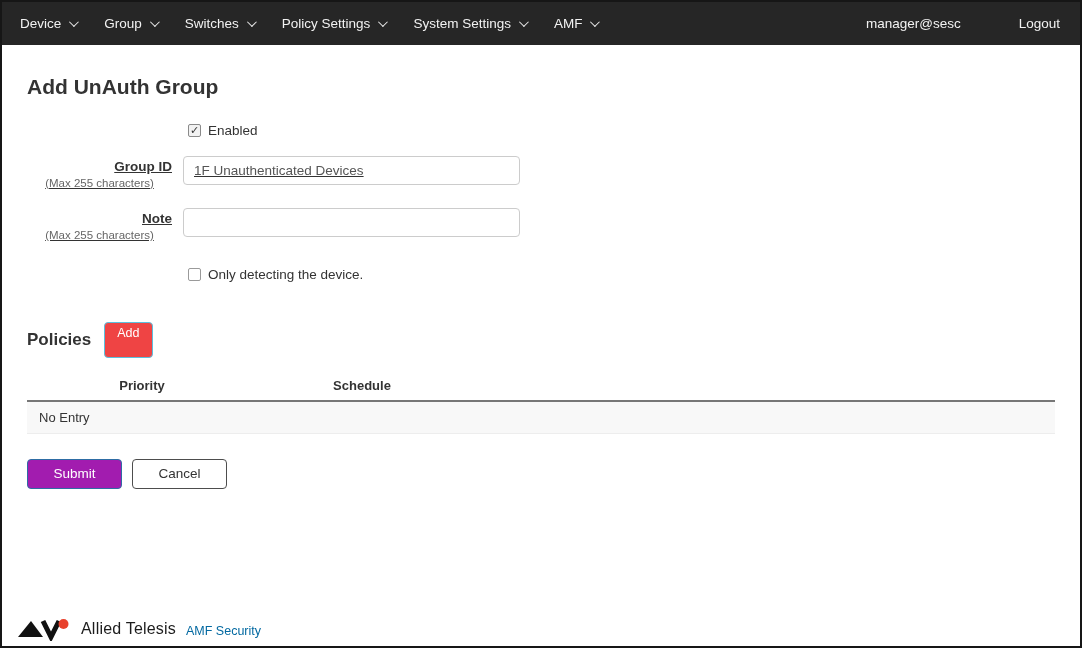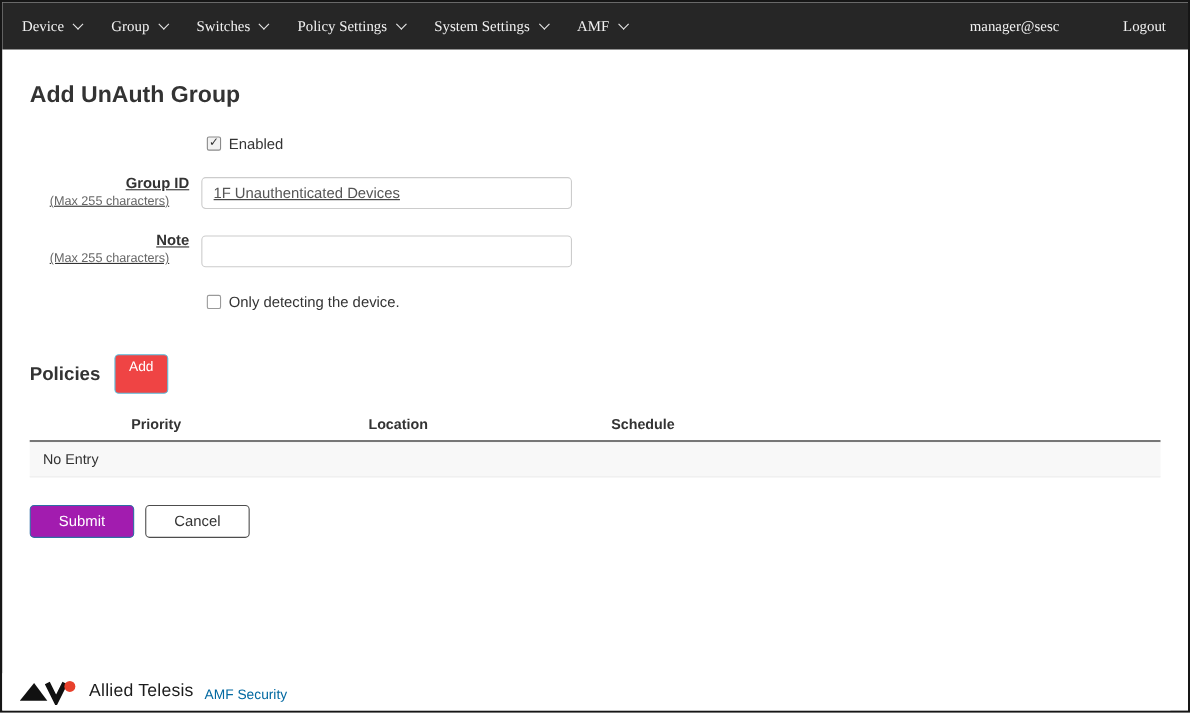--- a/index.html
+++ b/index.html
@@ -19,21 +19,21 @@
 
   
   .topnav {
     height: 43px;
     background: #262626;
     display: flex;
     align-items: center;
     justify-content: space-between;
     padding: 0 10px 0 8px;
   }
-  .nav-group { display: flex; align-items: center; font-family: Liberation Serif, serif; }
+  .nav-group { display: flex; align-items: center; }
   .nav-item {
     color: #f2f2f2;
     font-size: 13.5px;
     padding: 0 10px;
     margin-right: 8px;
     display: flex;
     align-items: center;
     cursor: pointer;
     text-decoration: none;
     height: 43px;
@@ -62,21 +62,21 @@
   .form-row { display: flex; margin-bottom: 18px; text-decoration: underline; }
   .label-col {
     width: 145px;
     margin-right: 11px;
     text-align: right;
     padding-top: 3px;
     line-height: 1.25;
   }
   .label-main { font-size: 13.5px; font-weight: 700; color: #333; display: block; }
   .label-hint { font-size: 11.5px; color: #666; display: block; text-align: center; }
-  .ctrl-col { display: flex; align-items: flex-end; }
+  .ctrl-col { display: flex; align-items: flex-start; }
   .text-input {
     width: 337px; height: 29px;
     border: 1px solid #ccc;
     border-radius: 4px;
     font-family: "Liberation Sans", sans-serif;
     font-size: 13.5px;
     color: #555;
     padding: 0 10px;
     outline: none;
     background: #fff;
@@ -256,21 +256,20 @@
     </div>
 
     <div class="policies-head">
       <span class="policies-title">Policies</span>
       <button class="btn-add">Add</button>
     </div>
 
     <div class="policy-table">
       <div class="thead">
         <div class="th">Priority</div>
-        <div class="th">Location</div>
         <div class="th">Schedule</div>
         <div class="th"></div>
       </div>
       <div class="row-empty">No Entry</div>
     </div>
 
     <div class="actions">
       <button class="btn-submit">Submit</button>
       <button class="btn-cancel">Cancel</button>
     </div>

